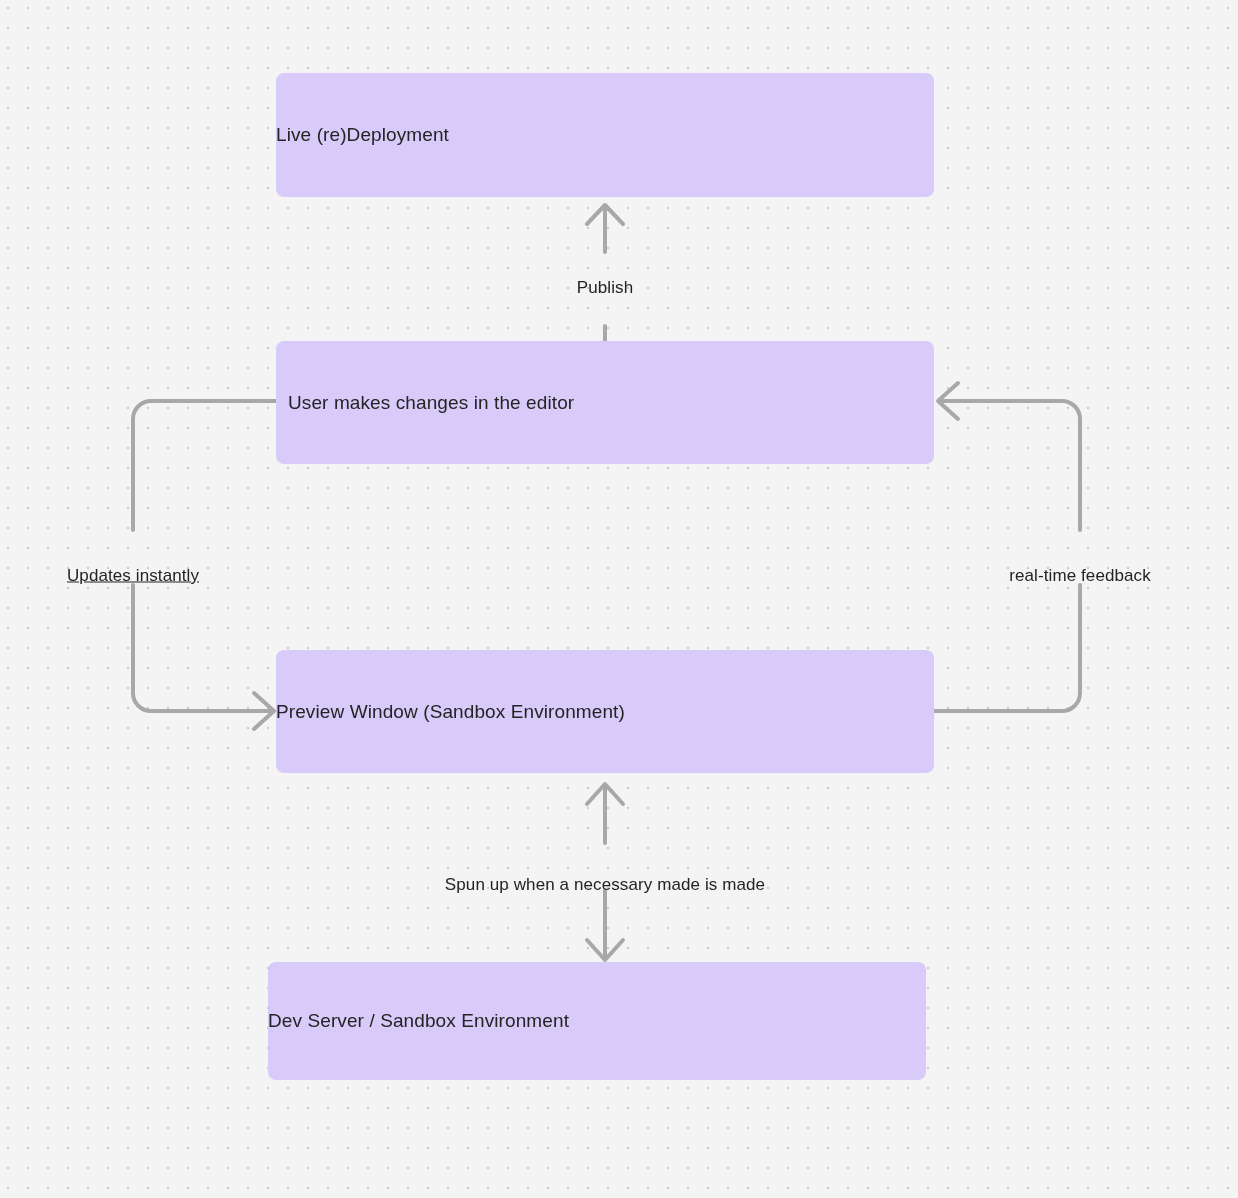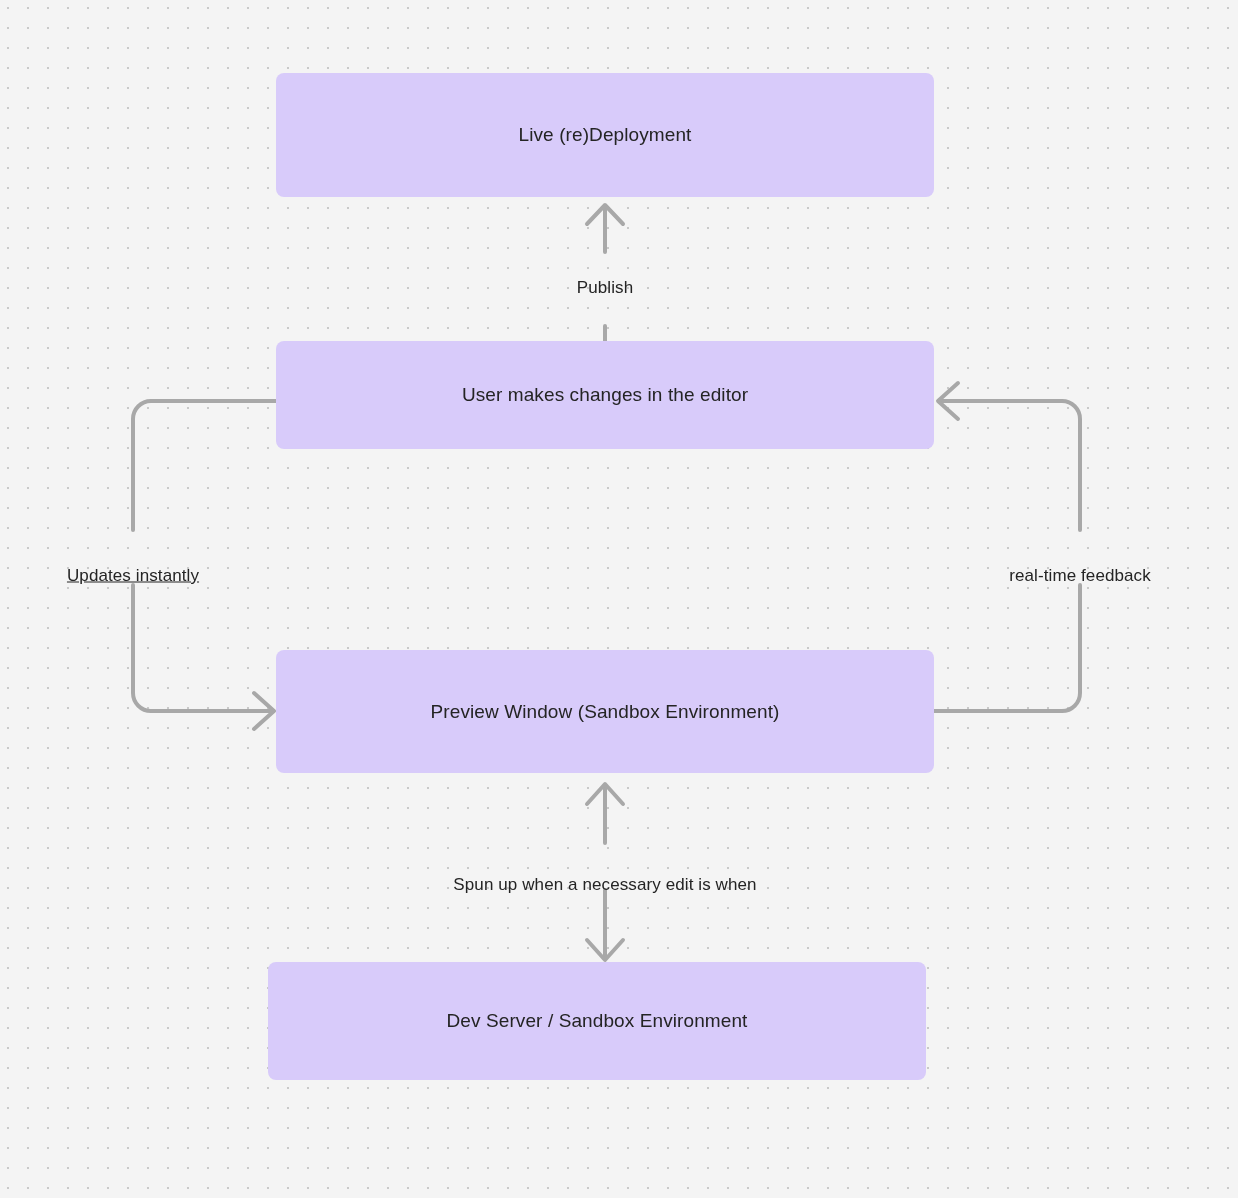--- a/index.html
+++ b/index.html
@@ -26,21 +26,21 @@
     height: 1198px;
     pointer-events: none;
   }
   .node {
     position: absolute;
     box-sizing: border-box;
     background: #d8cbfa;
     border-radius: 8px;
     display: flex;
     align-items: center;
-    justify-content: center;
+    justify-content: flex-start;
     color: #242424;
     font-size: 19px;
     font-family: "Liberation Sans", sans-serif;
     letter-spacing: 0.1px;
     text-align: center;
   }
   .edge-label {
     position: absolute;
     color: #242424;
     font-size: 17px;
@@ -85,33 +85,33 @@
       <path d="M 587 804 L 605 784 L 623 804" stroke="#a8a8a8" stroke-width="4" fill="none" stroke-linecap="round" stroke-linejoin="round"></path>
       <path d="M 605 890 L 605 958" stroke="#a8a8a8" stroke-width="4" fill="none" stroke-linecap="round"></path>
       <path d="M 587 940 L 605 960 L 623 940" stroke="#a8a8a8" stroke-width="4" fill="none" stroke-linecap="round" stroke-linejoin="round"></path>
     </g>
   </svg>
 
   <div class="node" style="left:276px; top:73px; width:658px; height:124px;">
     <span>Live (re)Deployment</span>
   </div>
 
-  <div class="node" style="left:276px; top:341px; width:658px; height:108px;">
+  <div class="node" style="left:276px; top:341px; width:658px; height:123px;padding-left:12px;">
     <span>User makes changes in the editor</span>
   </div>
 
   <div class="node" style="left:276px; top:650px; width:658px; height:123px;">
     <span>Preview Window (Sandbox Environment)</span>
   </div>
 
   <div class="node" style="left:268px; top:962px; width:658px; height:118px;">
     <span>Dev Server / Sandbox Environment</span>
   </div>
 
   <div class="edge-label lbl-center" style="left:605px; top:270px;">Publish</div>
 
   <div class="edge-label lbl-center" style="left:133px; top:558px;text-decoration:underline;">Updates instantly</div>
 
   <div class="edge-label lbl-center" style="left:1080px; top:558px;">real-time feedback</div>
 
-  <div class="edge-label lbl-center" style="left:605px; top:867px;">Spun up when a necessary edit is when</div>
+  <div class="edge-label lbl-center" style="left:605px; top:867px;">Spun up when a necessary made is made</div>
 
 </div>
 
 </body></html>

